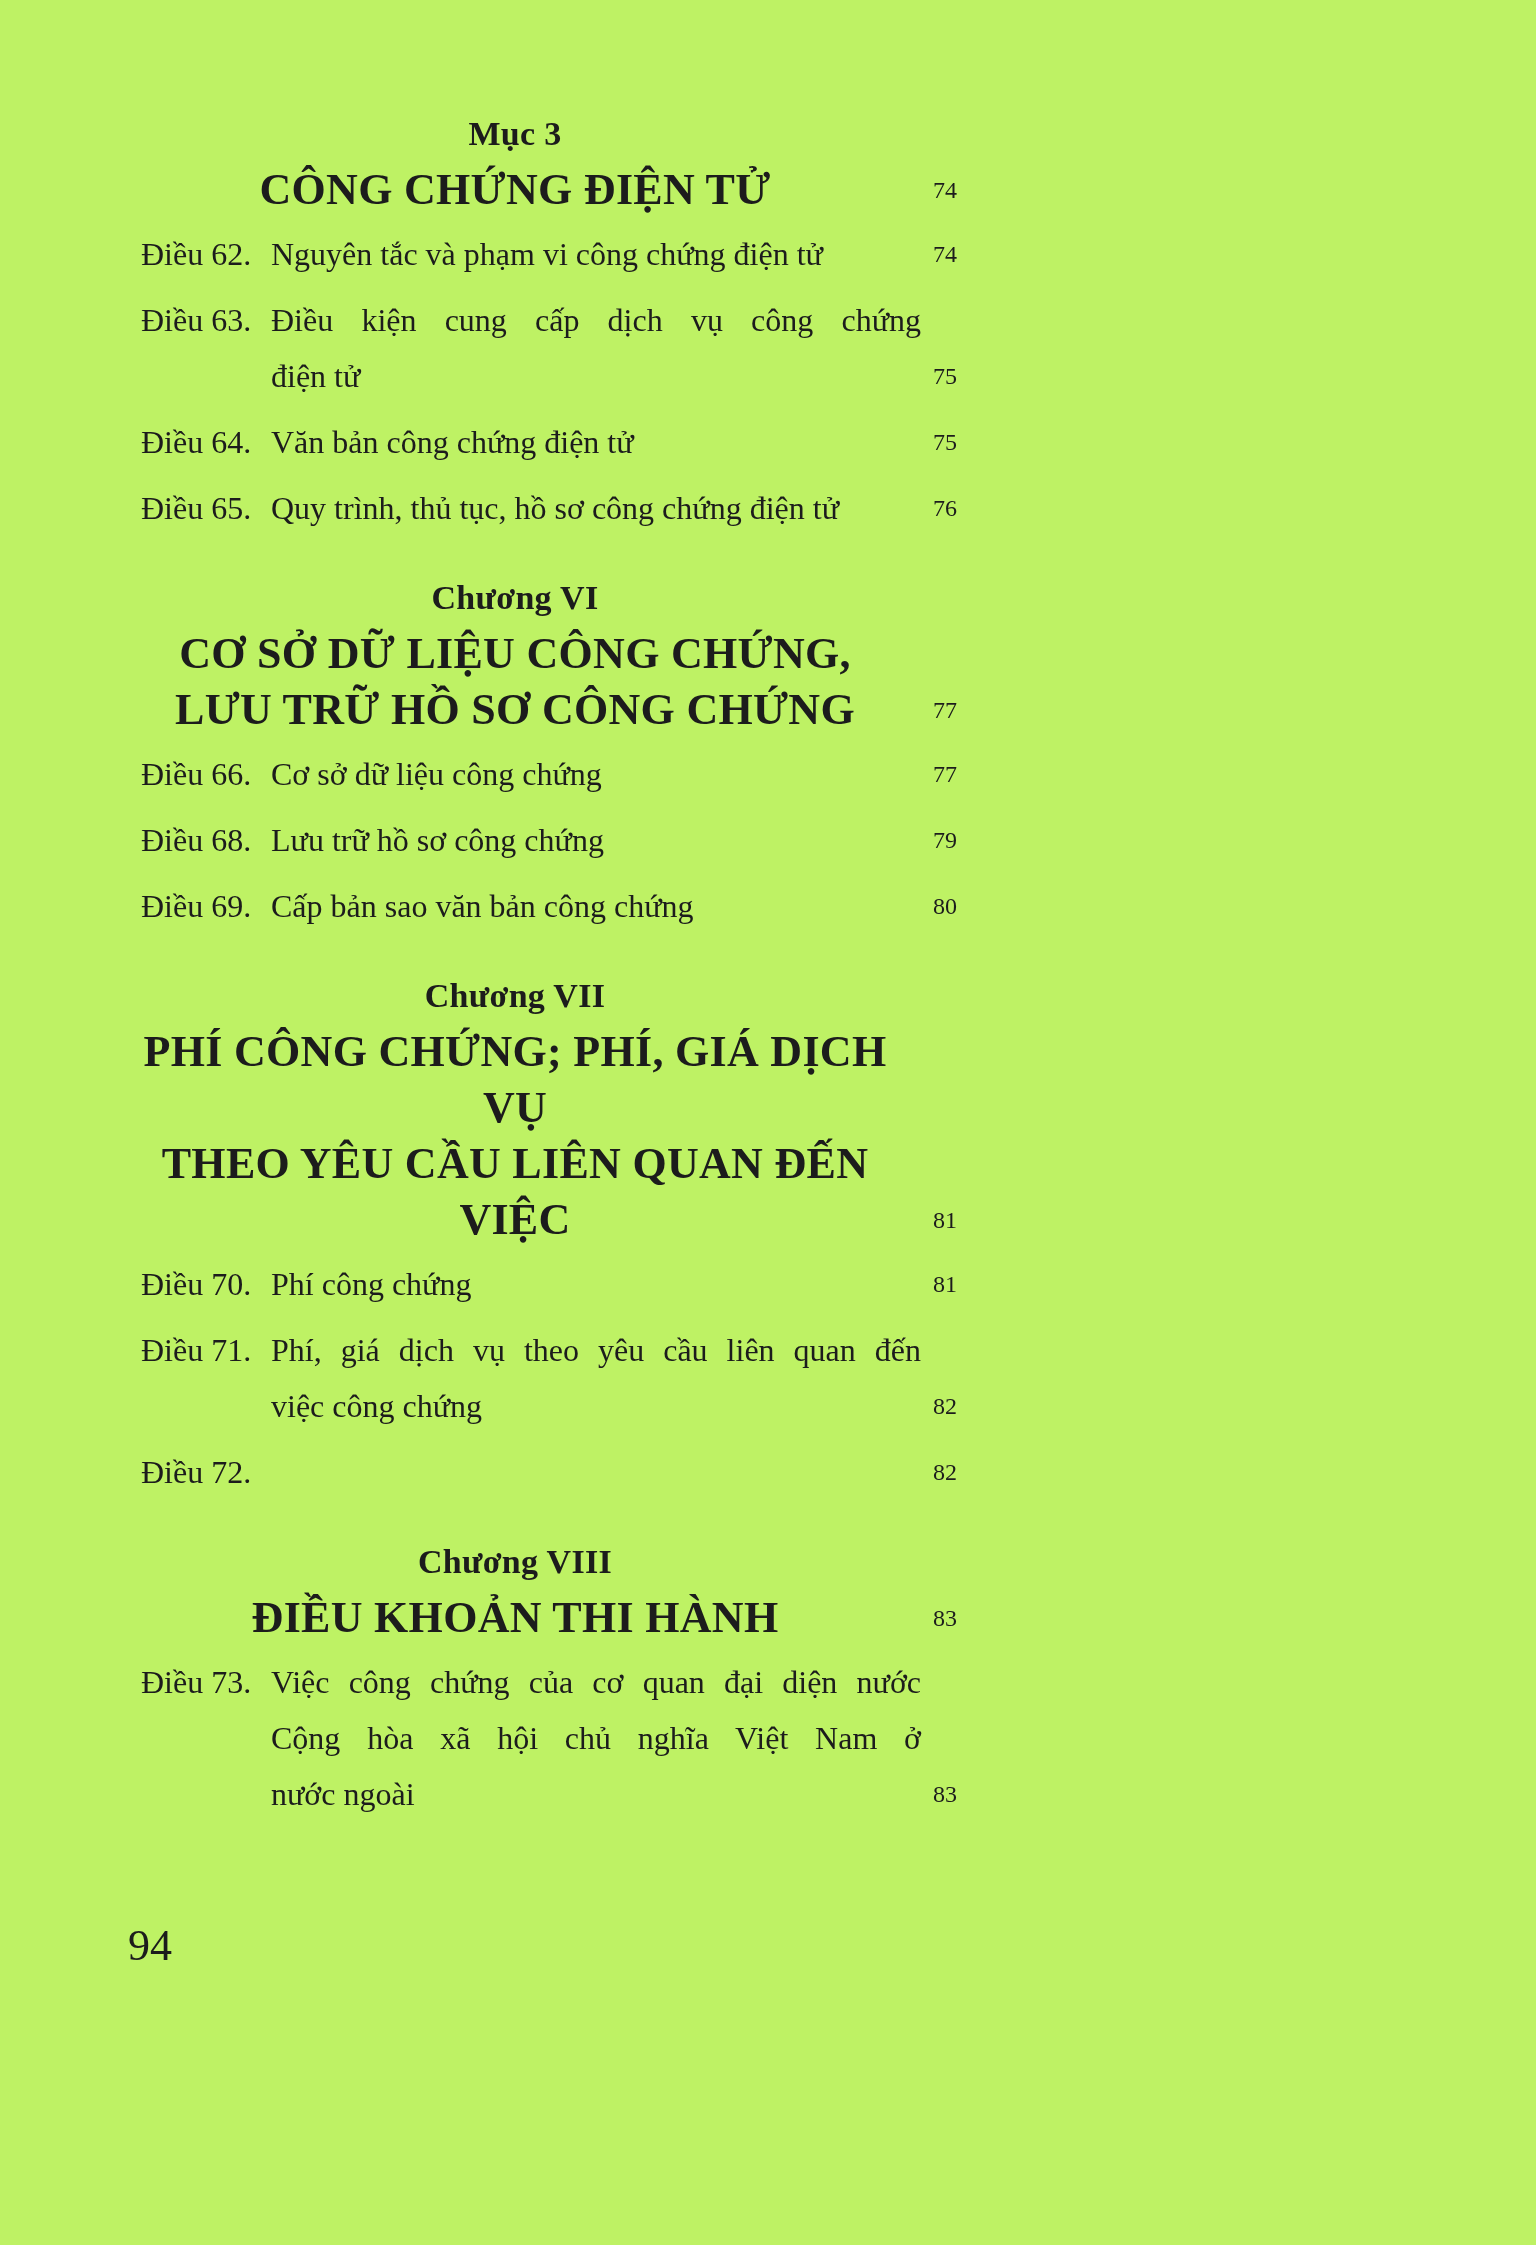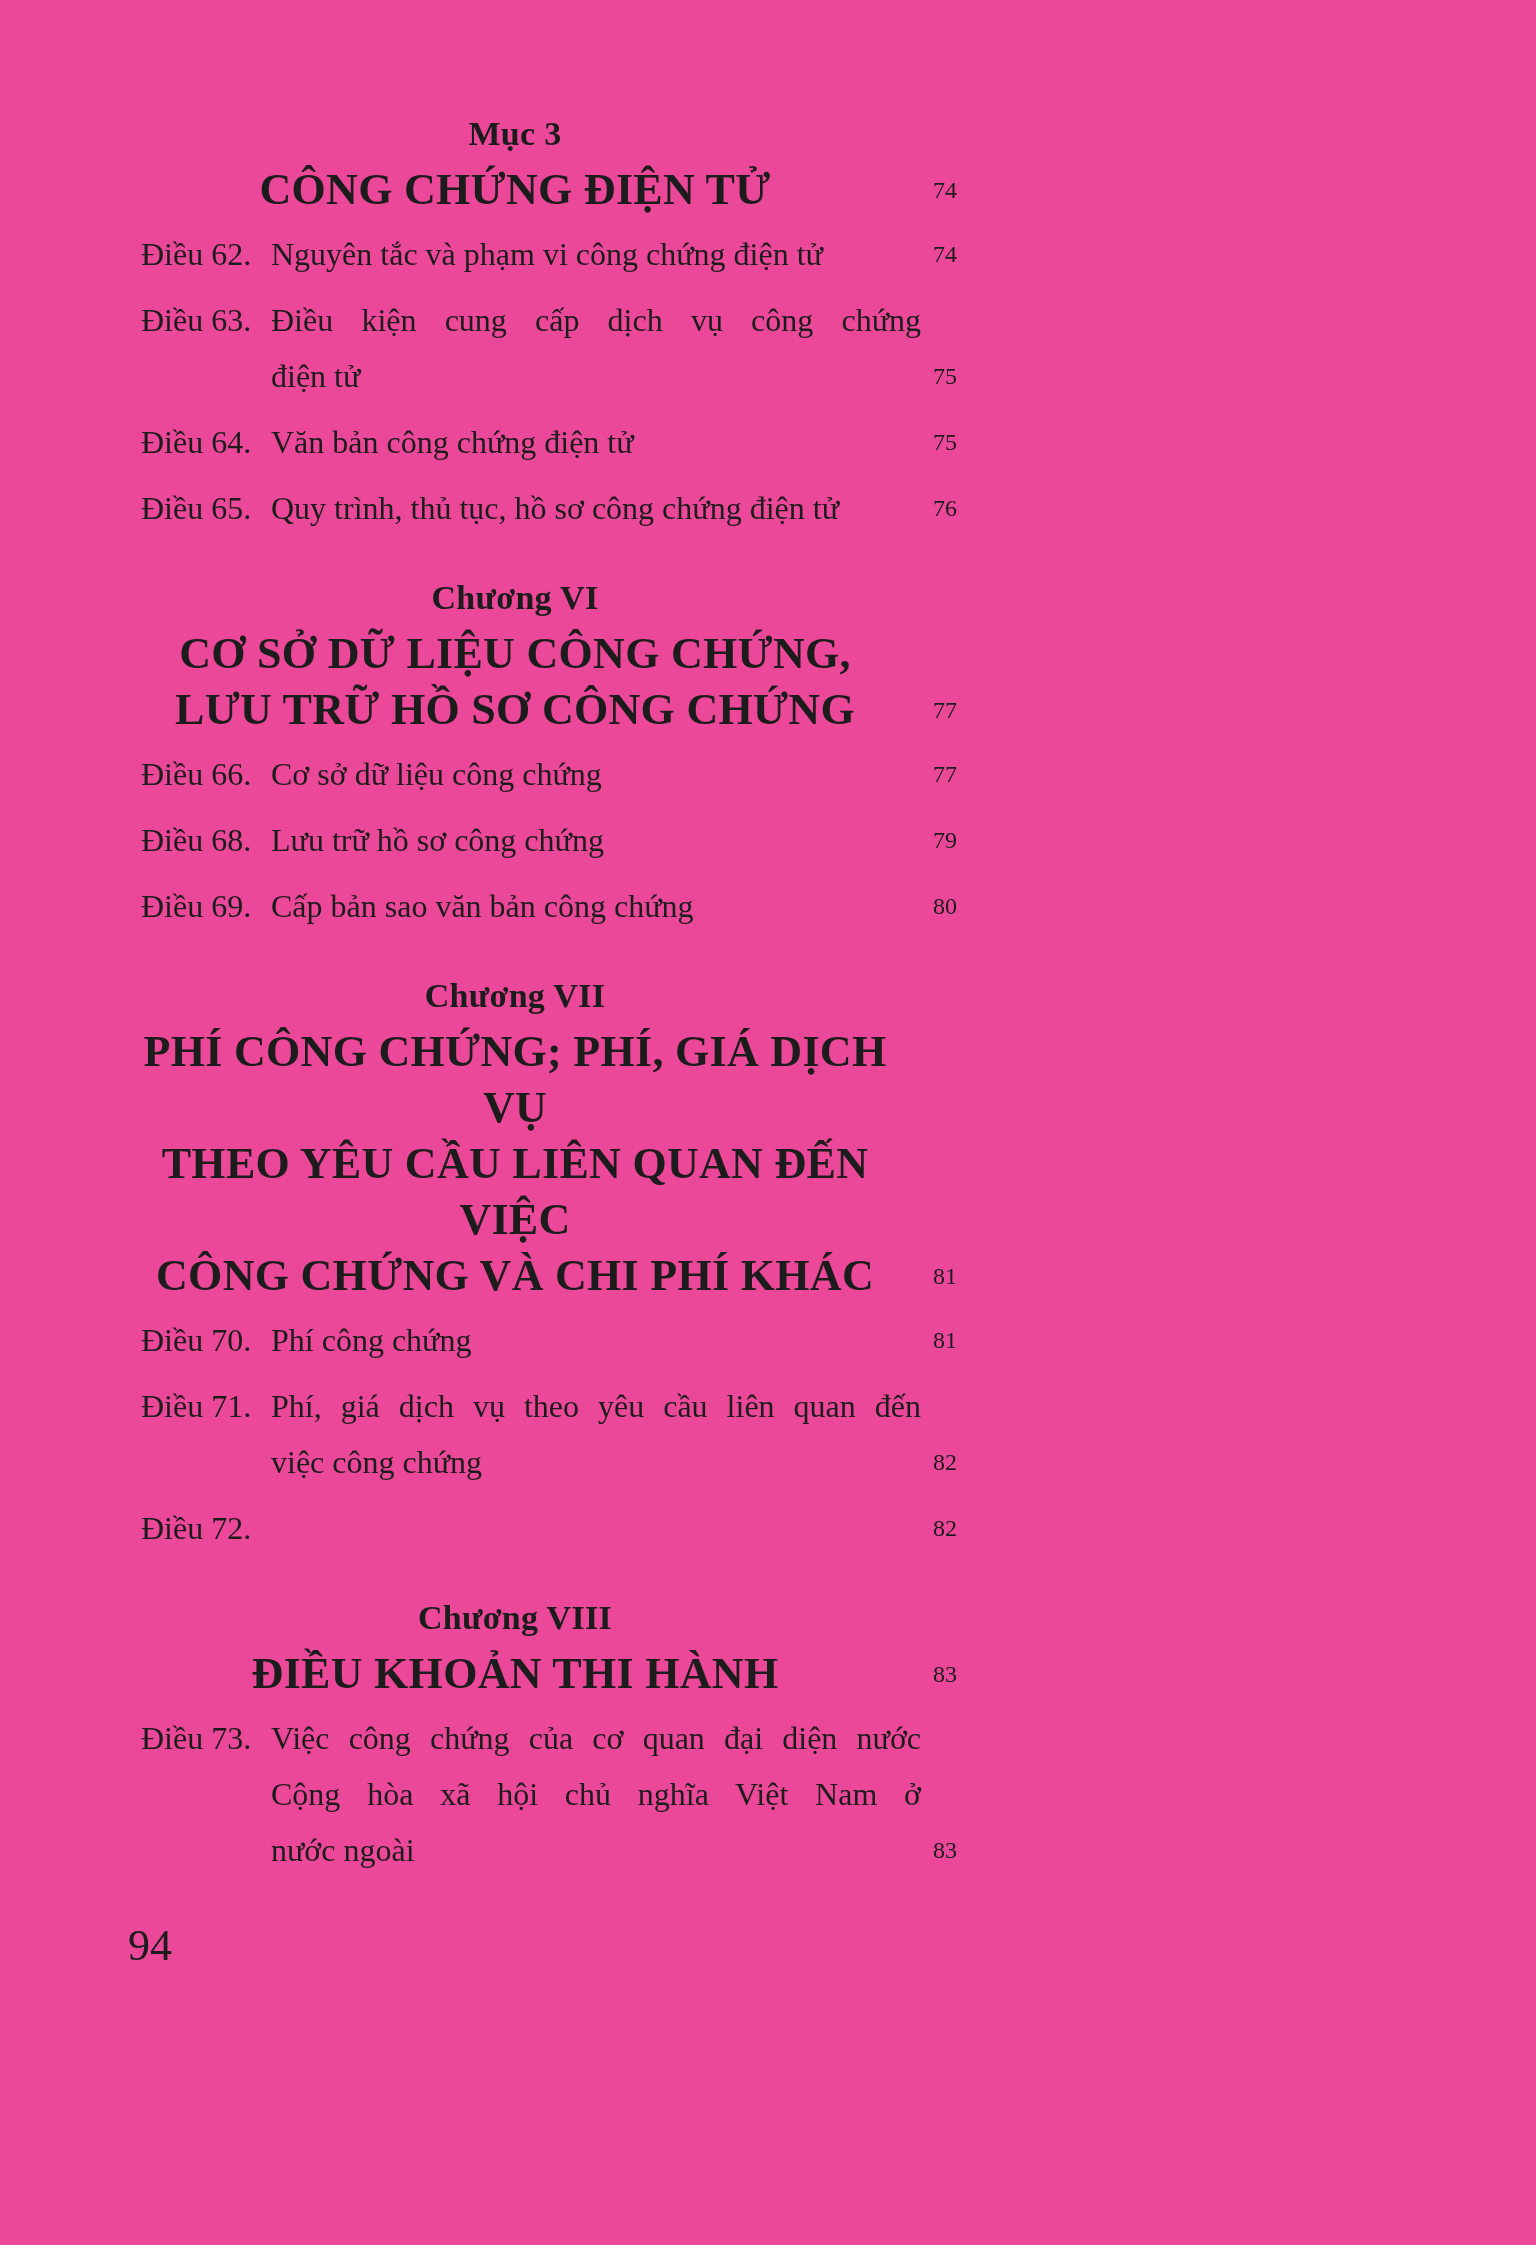--- a/index.html
+++ b/index.html
@@ -6,21 +6,21 @@
   html, body { background: #ffffff; }
   body {
     width: 1536px; height: 2245px;
     font-family: "Liberation Serif", "DejaVu Serif", serif;
     color: #1c1c1c;
     -webkit-font-smoothing: antialiased;
   }
   .page {
     position: relative;
     width: 1536px; height: 2245px;
-    background: #ec4899;
+    background: #bef264;
     overflow: hidden;
   }
   .toc {
     margin-left: 125px;
     width: 832px;
     padding-top: 106px;
   }
   .toc-section { margin-top: 34px; }
   .toc-section:first-child { margin-top: 0; }
   .kicker {
@@ -154,21 +154,20 @@
         </div>
       </div>
     </section>
 
     <section class="toc-section">
       <div class="kicker">Chương VII</div>
       <div class="heading-row">
         <div class="heading-lines">
           <div>PHÍ CÔNG CHỨNG; PHÍ, GIÁ DỊCH VỤ</div>
           <div>THEO YÊU CẦU LIÊN QUAN ĐẾN VIỆC</div>
-          <div>CÔNG CHỨNG VÀ CHI PHÍ KHÁC</div>
         </div>
         <div class="pagenum">81</div>
       </div>
       <div class="entries">
         <div class="entry">
           <div class="entry-label">Điều 70.</div>
           <div class="entry-text">
             <div class="line">Phí công chứng</div>
           </div>
           <div class="pagenum">81</div>

